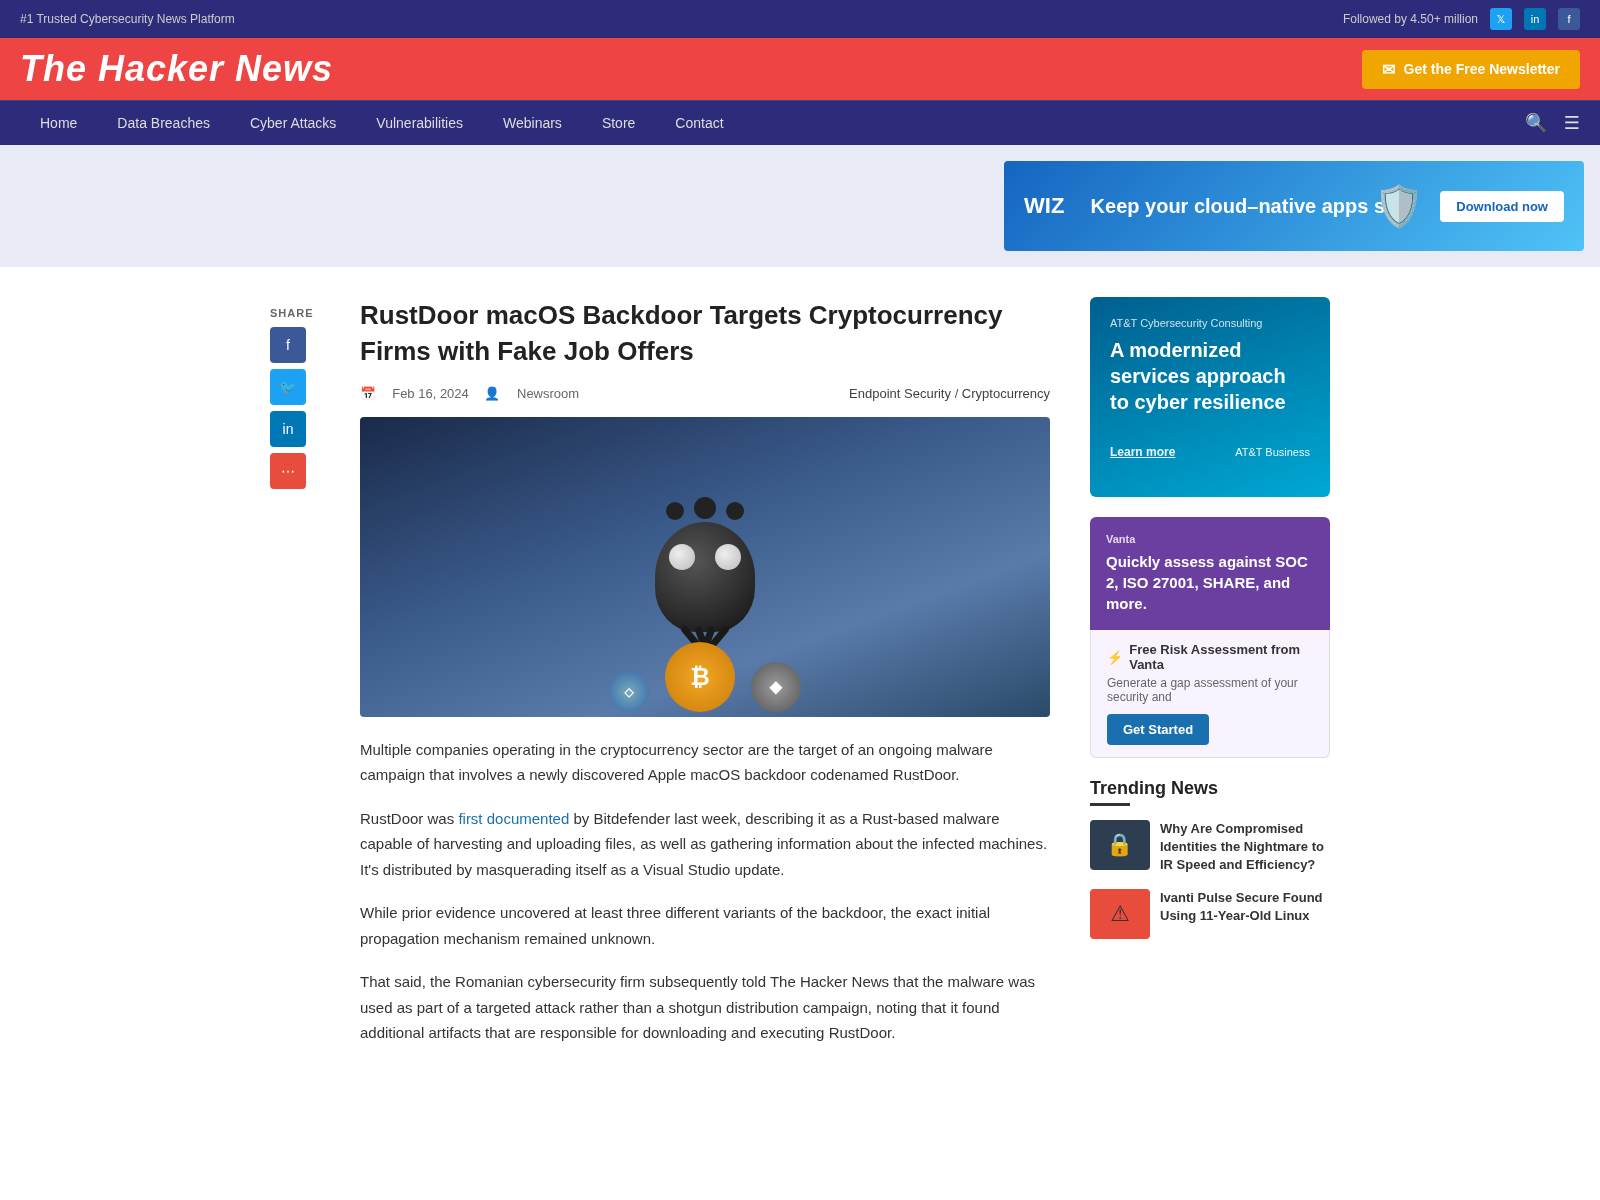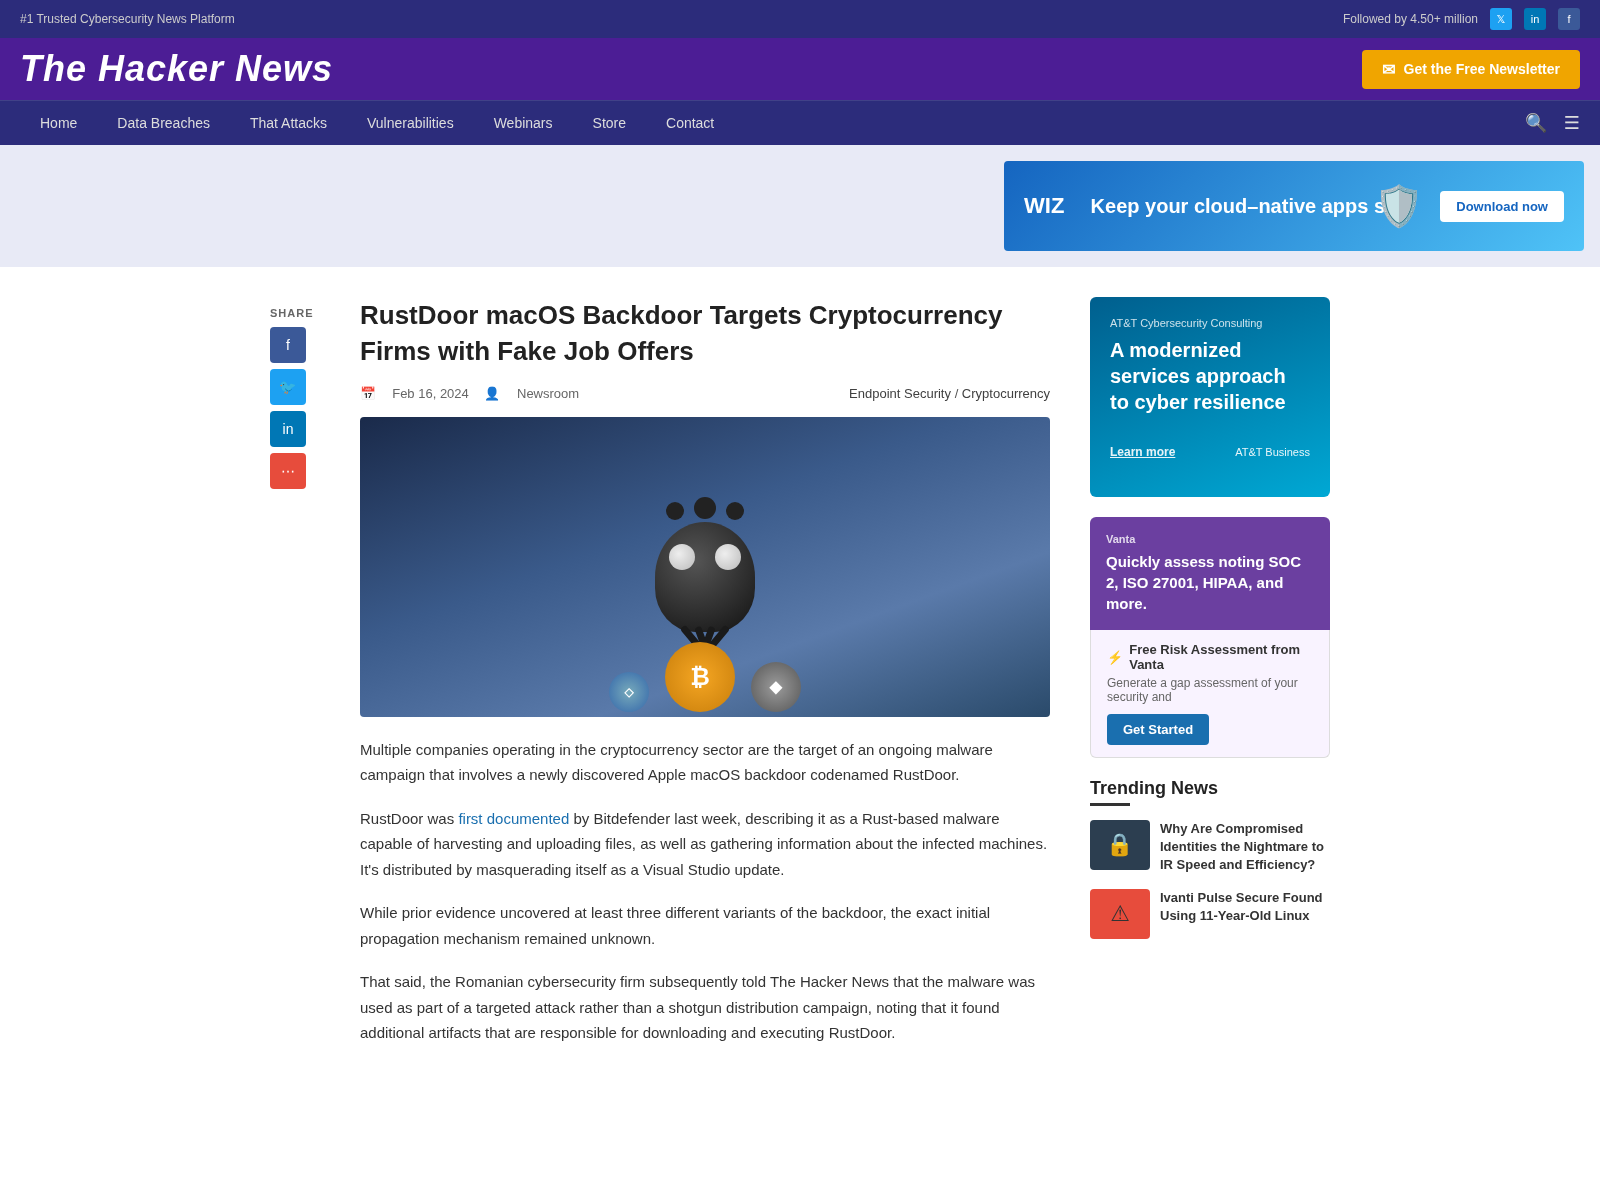--- a/index.html
+++ b/index.html
@@ -20,21 +20,21 @@
       display: inline-flex; align-items: center; justify-content: center;
       width: 22px; height: 22px; border-radius: 3px; font-size: 11px;
       color: #fff; cursor: pointer;
     }
     .social-icon.twitter { background: #1da1f2; }
     .social-icon.linkedin { background: #0077b5; }
     .social-icon.facebook { background: #3b5998; }
 
     
     .header {
-      background: #4c1d95;
+      background: #ef4444;
       padding: 10px 20px;
       display: flex;
       align-items: center;
       justify-content: space-between;
     }
     .site-title {
       color: #fff;
       font-size: 36px;
       font-weight: bold;
       font-style: italic;
@@ -292,21 +292,21 @@
   <button class="newsletter-btn">
     <span class="envelope">✉</span>
     <span>Get the Free Newsletter</span>
   </button>
 </div>
 
 <nav class="nav">
   <div class="nav-links">
     <a href="#">Home</a>
     <a href="#">Data Breaches</a>
-    <a href="#">That Attacks</a>
+    <a href="#">Cyber Attacks</a>
     <a href="#">Vulnerabilities</a>
     <a href="#">Webinars</a>
     <a href="#">Store</a>
     <a href="#">Contact</a>
   </div>
   <div class="nav-icons">
     <span>🔍</span>
     <span>☰</span>
   </div>
 </nav>
@@ -397,21 +397,21 @@
         <div class="ad-att-title">A modernized services approach to cyber resilience</div>
         <div class="ad-att-footer">
           <a href="#" class="ad-att-link">Learn more</a>
           <span style="font-size:11px;color:rgba(255,255,255,0.9);">AT&amp;T Business</span>
         </div>
       </div>
     </div>
 
     <div class="ad-vanta">
       <div class="ad-vanta-label">Vanta</div>
-      <div class="ad-vanta-text">Quickly assess noting SOC 2, ISO 27001, HIPAA, and more.</div>
+      <div class="ad-vanta-text">Quickly assess against SOC 2, ISO 27001, SHARE, and more.</div>
     </div>
     <div class="vanta-bottom">
       <div class="vanta-badge">
         <span class="lightning">⚡</span>
         <span>Free Risk Assessment from Vanta</span>
       </div>
       <div class="vanta-sub">Generate a gap assessment of your security and</div>
       <button class="vanta-cta">Get Started</button>
     </div>
 

